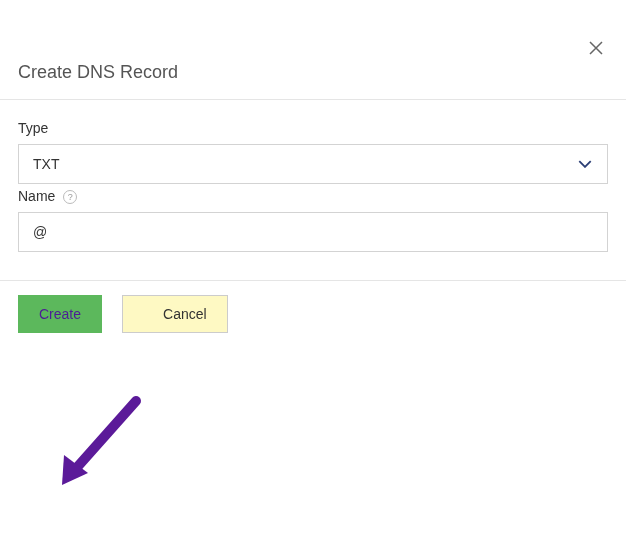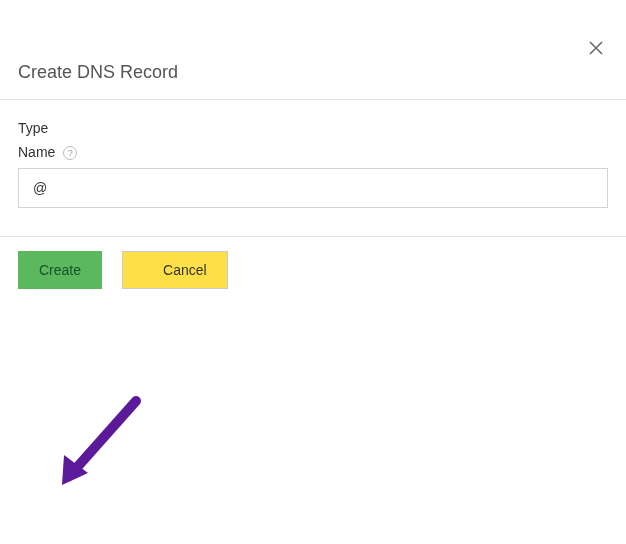--- a/index.html
+++ b/index.html
@@ -110,25 +110,25 @@
     }
     .btn {
       padding: 10px 20px;
       font-size: 14px;
       cursor: pointer;
       border: 1px solid transparent;
       border-radius: 0;
     }
     .btn-primary {
       background: #5cb85c;
-      color: #14532d;
+      color: #4c1d95;
       border-color: #5cb85c;
     }
     .btn-secondary {
-      background: #fde047;
+      background: #fef9c3;
       color: #333;
       border: 1px solid #ccc;
       padding-left: 40px;
     }
     .arrow-annotation {
       position: absolute;
       left: 58px;
       top: 393px;
       pointer-events: none;
     }
@@ -144,20 +144,28 @@
           <path d="M2 2 L14 14 M14 2 L2 14" stroke="#666" stroke-width="1.5" fill="none"></path>
         </svg>
     </span>
   </button>
 </div>
 
 <div class="modal-body">
 
   <div class="field-group">
     <label class="field-label">Type</label>
+    <div class="select-wrap">
+      <div class="select-input">TXT</div>
+      <span class="select-caret">
+        <svg width="14" height="8" viewBox="0 0 12 7">
+            <path d="M1 1 L6 6 L11 1" stroke="#2b3e75" stroke-width="1.6" fill="none"></path>
+          </svg>
+      </span>
+    </div>
   </div>
 
   <div class="field-group">
     <label class="field-label">
       <span>Name</span>
       <span class="help-icon">?</span>
     </label>
     <input type="text" class="text-input" value="@" style="">
   </div>
 

